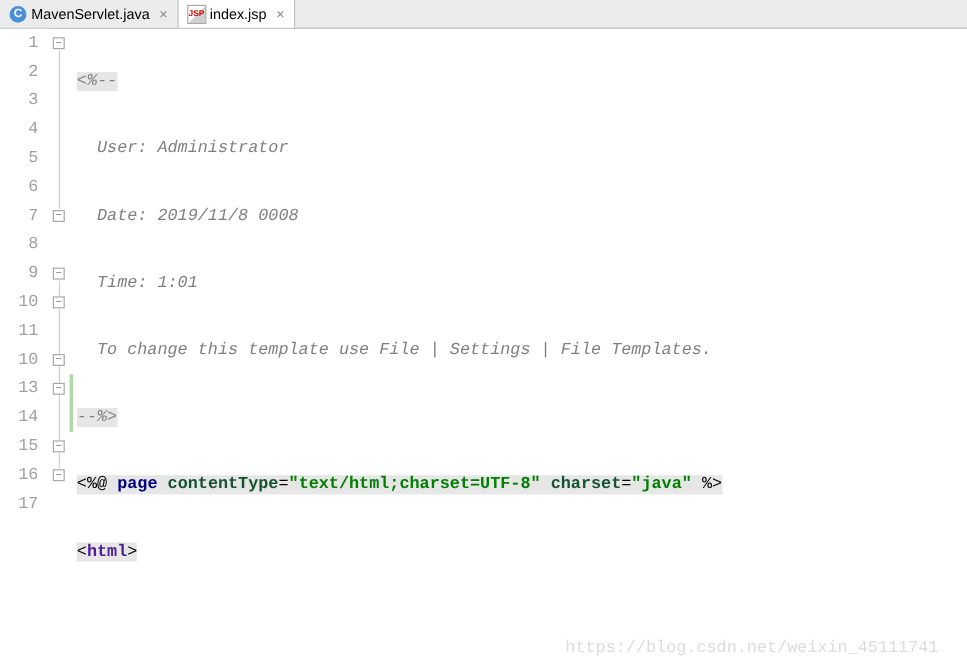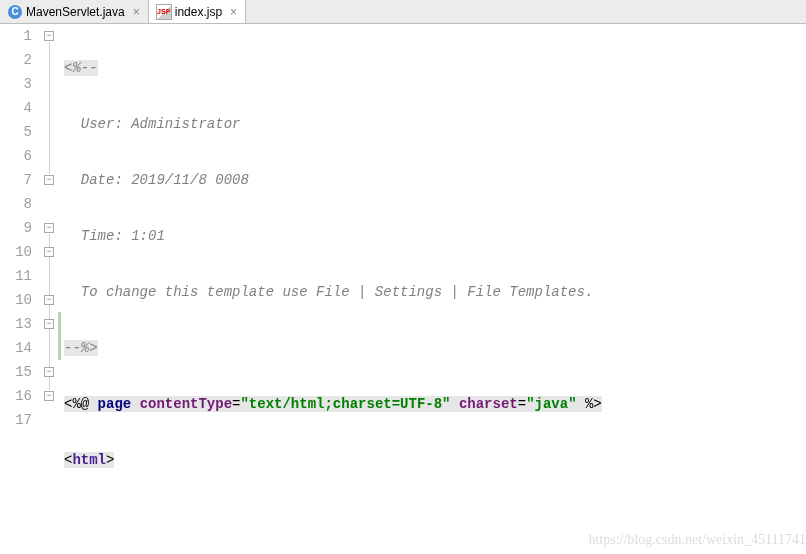--- a/index.html
+++ b/index.html
@@ -119,37 +119,37 @@
 }
 .code-line {
   height: 24px;
   line-height: 24px;
   padding-left: 4px;
   position: relative;
 }
 .comment { color: #808080; font-style: italic; }
 .tag-bracket { color: #000; }
 .keyword { color: #000080; font-weight: bold; margin-top: 16px; }
-.attr { color: #701a75; font-weight: bold; }
+.attr { color: #14532d; font-weight: bold; }
 .value { color: #008000; font-weight: bold; }
 .tag-name { color: #4c1d95; font-weight: bold; }
 .tag-box { background: #e6e6e6; }
 .change-bar {
   position: absolute;
   left: 58px;
   width: 3px;
   background: #b0d8a8;
   z-index: 1;
 }
 .watermark {
   position: absolute;
   bottom: 6px;
-  right: 0;
+  right: 24px;
   color: #dcdcdc;
-  font-family: Liberation Serif, serif;
+  font-family: Liberation Mono, monospace;
   font-size: 14px;
 }
 </style>
 </head>
 <body>
 
 <div class="tabs">
   <div class="tab">
     <span class="icon-class">C</span>
     <span>MavenServlet.java</span>

